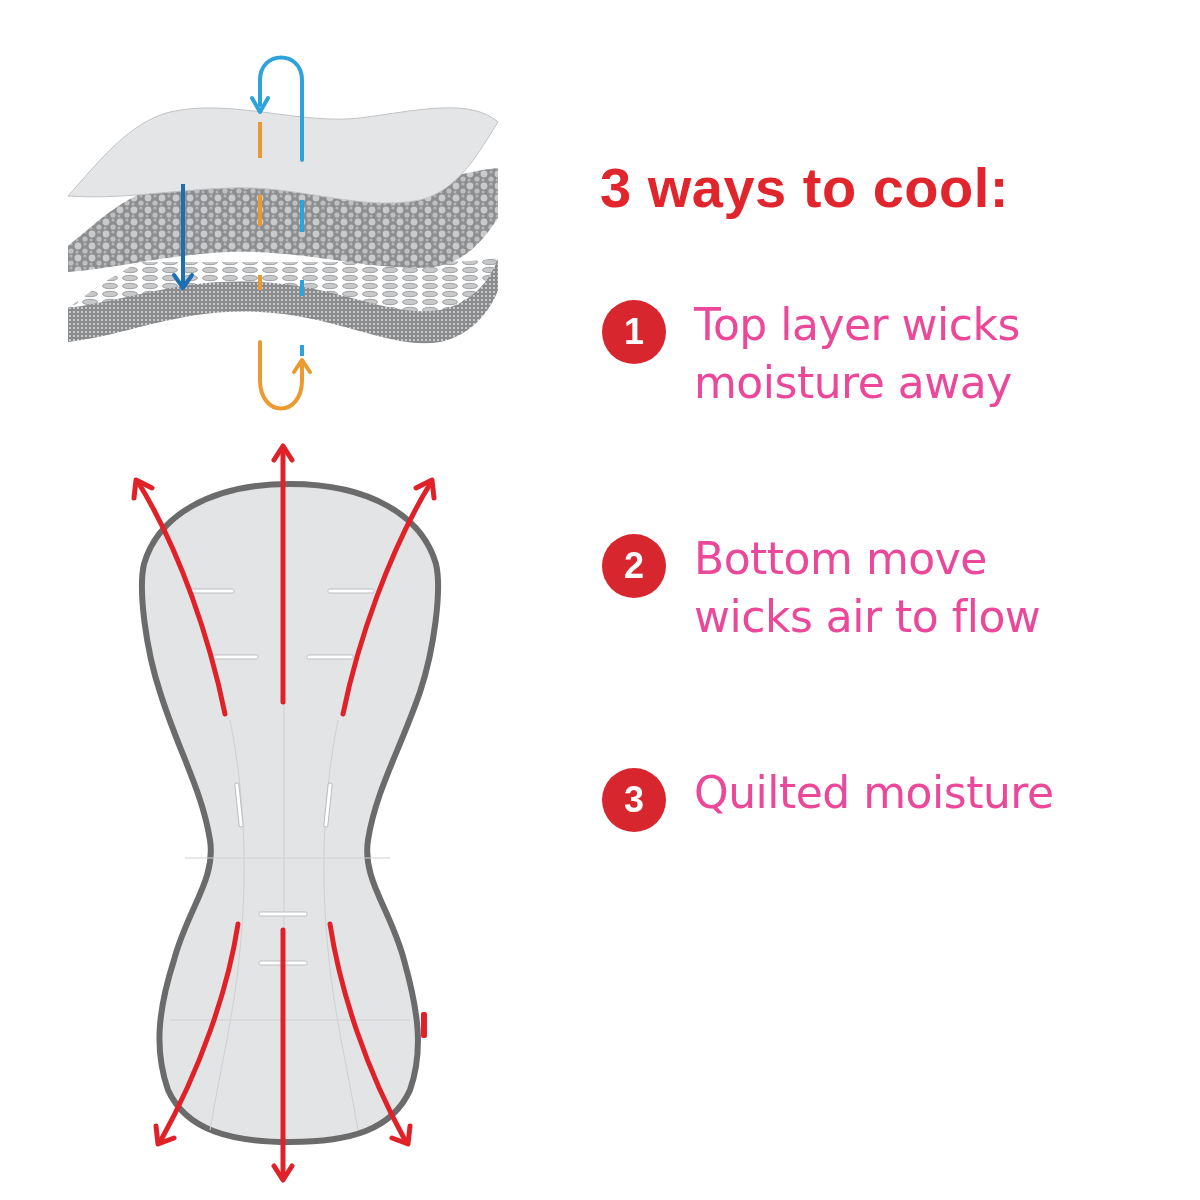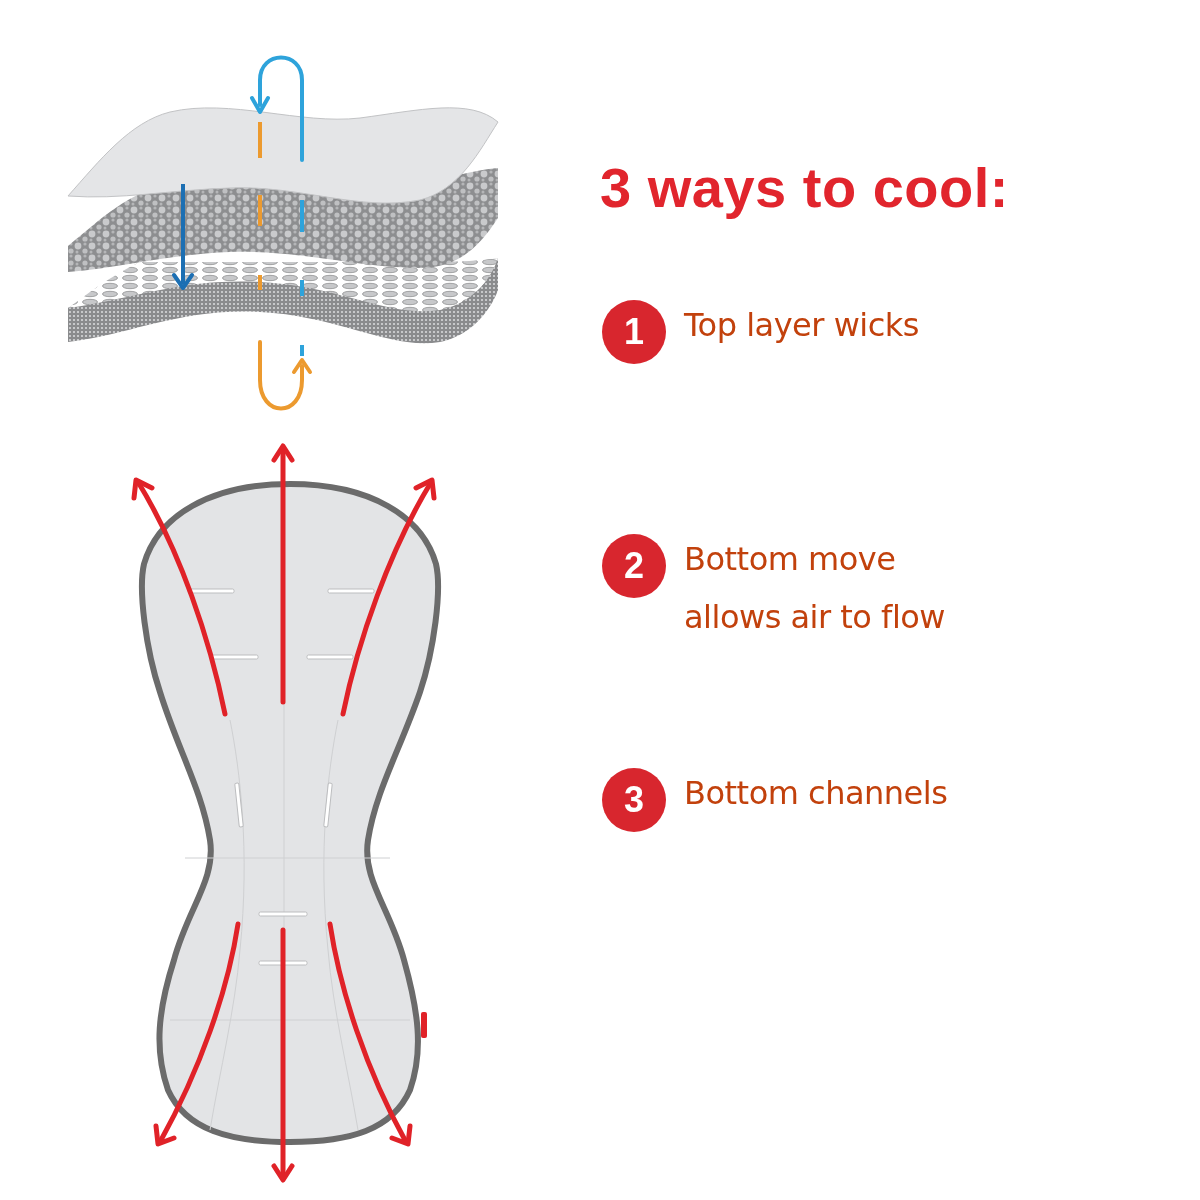--- a/index.html
+++ b/index.html
@@ -12,22 +12,22 @@
   .headline { position: absolute; left: 600px; top: 152px; margin: 0;
               font-family: "Liberation Sans", "DejaVu Sans", sans-serif;
               font-weight: 700; font-size: 56px; letter-spacing: 0.5px;
               color: #e1252d; white-space: nowrap; line-height: 72px; }
 
   .step { position: absolute; left: 602px; display: flex; align-items: flex-start; }
   .step-badge { width: 64px; height: 64px; border-radius: 50%; background: #d8262e;
                 color: #ffffff; font-family: "Liberation Sans", sans-serif; font-weight: 700;
                 font-size: 36px; display: flex; align-items: center; justify-content: center;
                 flex-shrink: 0; margin-top: 4px; }
-  .step-text { margin-left: 18px; font-family: "DejaVu Sans", "Liberation Sans", sans-serif;
-               font-size: 32px; line-height: 58px; color: #c2410c; letter-spacing: -0.5px; }
+  .step-text { margin-left: 28px; font-family: "DejaVu Sans", "Liberation Sans", sans-serif;
+               font-size: 44px; line-height: 58px; color: #ec4899; letter-spacing: -0.5px; }
   .step-text span { display: block; white-space: nowrap; }
   .step-1 { top: 296px; }
   .step-2 { top: 530px; }
   .step-3 { top: 764px; }
 </style>
 </head>
 <body>
 
 <div class="canvas">
 
@@ -123,31 +123,32 @@
       <path d="M292,708 L308,714 L310,696"></path>
     </g>
   </svg>
 
   <h1 class="headline">3 ways to cool:</h1>
 
   <div class="step step-1">
     <div class="step-badge">1</div>
     <div class="step-text">
       <span>Top layer wicks</span>
+      <span>moisture away</span>
     </div>
   </div>
 
   <div class="step step-2">
     <div class="step-badge">2</div>
     <div class="step-text">
       <span>Bottom move</span>
-      <span>allows air to flow</span>
+      <span>wicks air to flow</span>
     </div>
   </div>
 
   <div class="step step-3">
     <div class="step-badge">3</div>
     <div class="step-text">
-      <span>Bottom channels</span>
+      <span>Quilted moisture</span>
     </div>
   </div>
 
 </div>
 
 </body></html>

